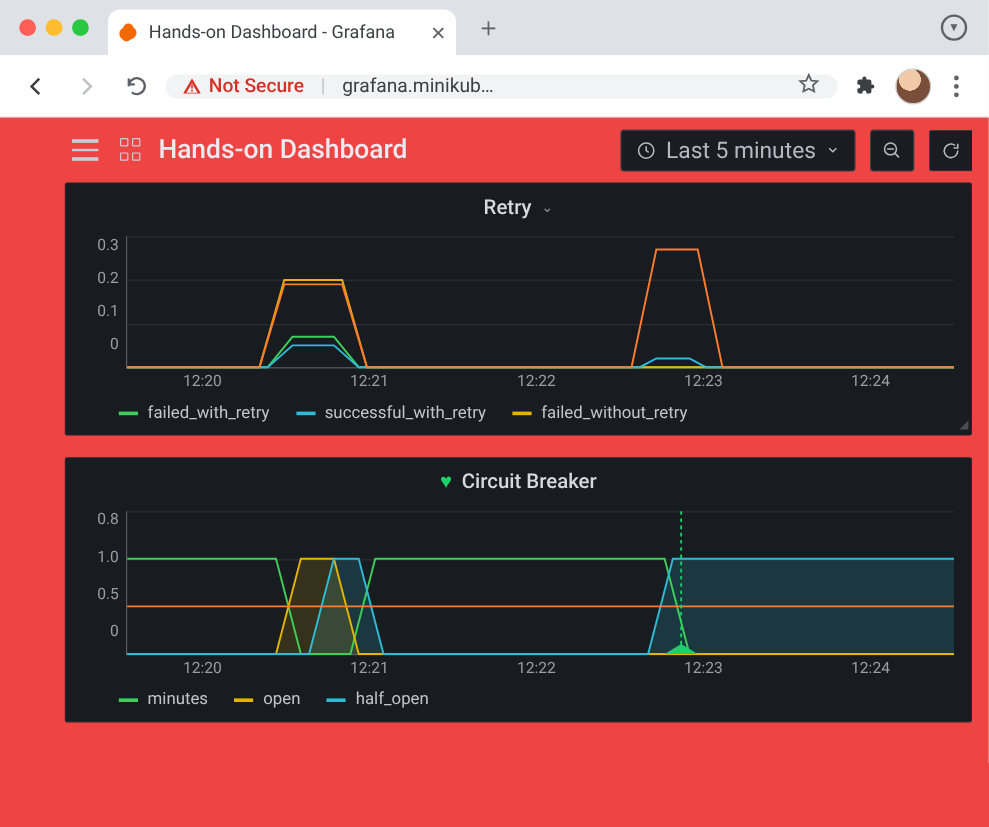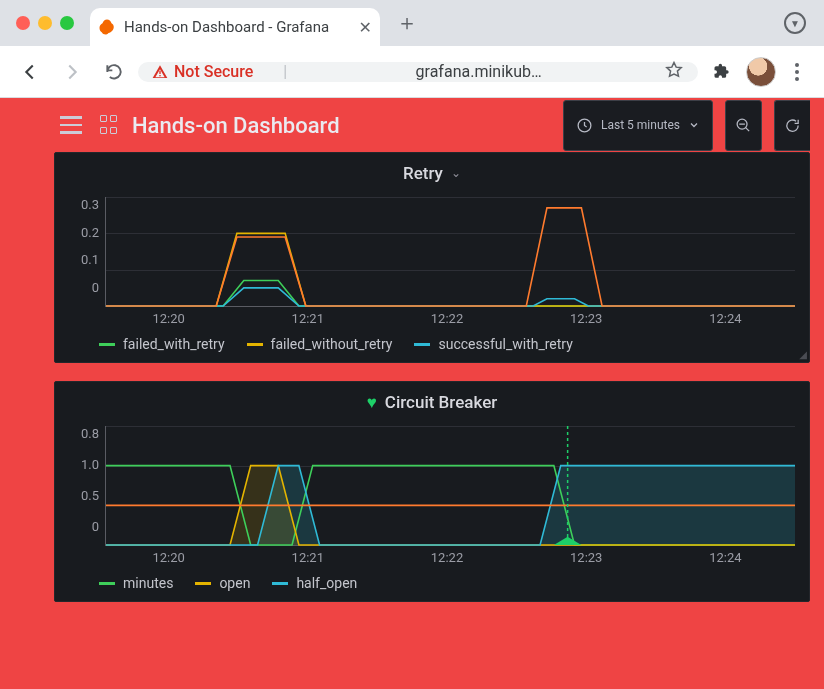--- a/index.html
+++ b/index.html
@@ -45,22 +45,22 @@
     display: flex; align-items: center; height: 52px; background: #fff;
     padding: 0 12px; gap: 6px; border-bottom: 1px solid #dadce0;
   }
   .nav-btn {
     width: 36px; height: 36px; display: flex; align-items: center; justify-content: center;
     color: #5f6368; border-radius: 50%; cursor: pointer;
   }
   .nav-btn.disabled { color: #bdc1c6; }
   .addr {
     flex: 1; display: flex; align-items: center; height: 20px;
-    background: #f1f3f4; border-radius: 18px; padding: 0 14px; gap: 24px;
-    color: #5f6368; font-size: 16px; text-align: center;
+    background: #f1f3f4; border-radius: 18px; padding: 0 14px; gap: 8px;
+    color: #5f6368; font-size: 16px;
   }
   .addr .warn { display:flex; align-items:center; gap:6px; color: #d93025; font-weight: 500; }
   .addr .sep { color: #bdc1c6; margin: 0 6px; }
   .addr .url { color: #3c4043; flex:1; white-space:nowrap; overflow:hidden; text-overflow:ellipsis; }
   .addr .star { color: #5f6368; }
   .avatar {
     width: 30px; height: 30px; border-radius: 50%;
     background: radial-gradient(circle at 40% 30%, #f0c9a8 35%, #7a4f3a 36%);
     border:1px solid #ccc;
   }
@@ -77,23 +77,23 @@
     display: flex; align-items: center; height: 54px; padding: 0 14px; gap: 12px;
   }
   .hamburger { display:flex; flex-direction:column; gap:5px; cursor:pointer; padding:6px; }
   .hamburger span { width:22px; height:2.5px; background:#ccccd8; }
   .dash-icon { display:flex; flex-wrap:wrap; width:20px; height:20px; gap:3px; }
   .dash-icon span { width:7px; height:7px; border:1.6px solid #ccccd8; border-radius:1px; }
   .dash-title { font-size: 22px; color: #eaeaf0; font-weight: 500; }
   .gf-toolbar .flex { flex:1; }
   .gf-btn {
     display: flex; align-items: center; gap: 8px;
-    height: 51px; padding: 0 12px;
+    height: 35px; padding: 0 12px;
     border: 1px solid #3d3f47; border-radius: 3px;
-    color: #b6b9c4; font-size: 12px; cursor:pointer;
+    color: #b6b9c4; font-size: 19px; cursor:pointer;
     background:#1a1c21;
   }
   .gf-btn.icon-only { padding: 0 9px; }
   .panels { padding: 0 14px 10px 14px; display:flex; flex-direction:column; gap:18px; }
   .panel {
     background: #181b1f; border-radius: 2px; border:1px solid #24262b;
     padding: 0 8px 8px 8px;
   }
   .panel-header {
     display:flex; align-items:center; justify-content:center; gap:8px;
@@ -282,26 +282,26 @@
         <span>12:22</span>
         <span>12:23</span>
         <span>12:24</span>
       </div>
       <div class="legend" id="retry-legend">
           <div class="leg">
             <span class="sw" style="background:#3ecf5a"></span>
             <span>failed_with_retry</span>
           </div>
           <div class="leg">
+            <span class="sw" style="background:#2fbad6"></span>
+            <span>successful_with_retry</span>
+          </div>
+          <div class="leg">
             <span class="sw" style="background:#e4b400"></span>
             <span>failed_without_retry</span>
-          </div>
-          <div class="leg">
-            <span class="sw" style="background:#2fbad6"></span>
-            <span>successful_with_retry</span>
           </div>
         </div>
       <div class="resize-handle">◢</div>
     </div>
 
     <div class="panel">
       <div class="panel-header">
         <span class="heart">♥</span>
         <span>Circuit Breaker</span>
       </div>

